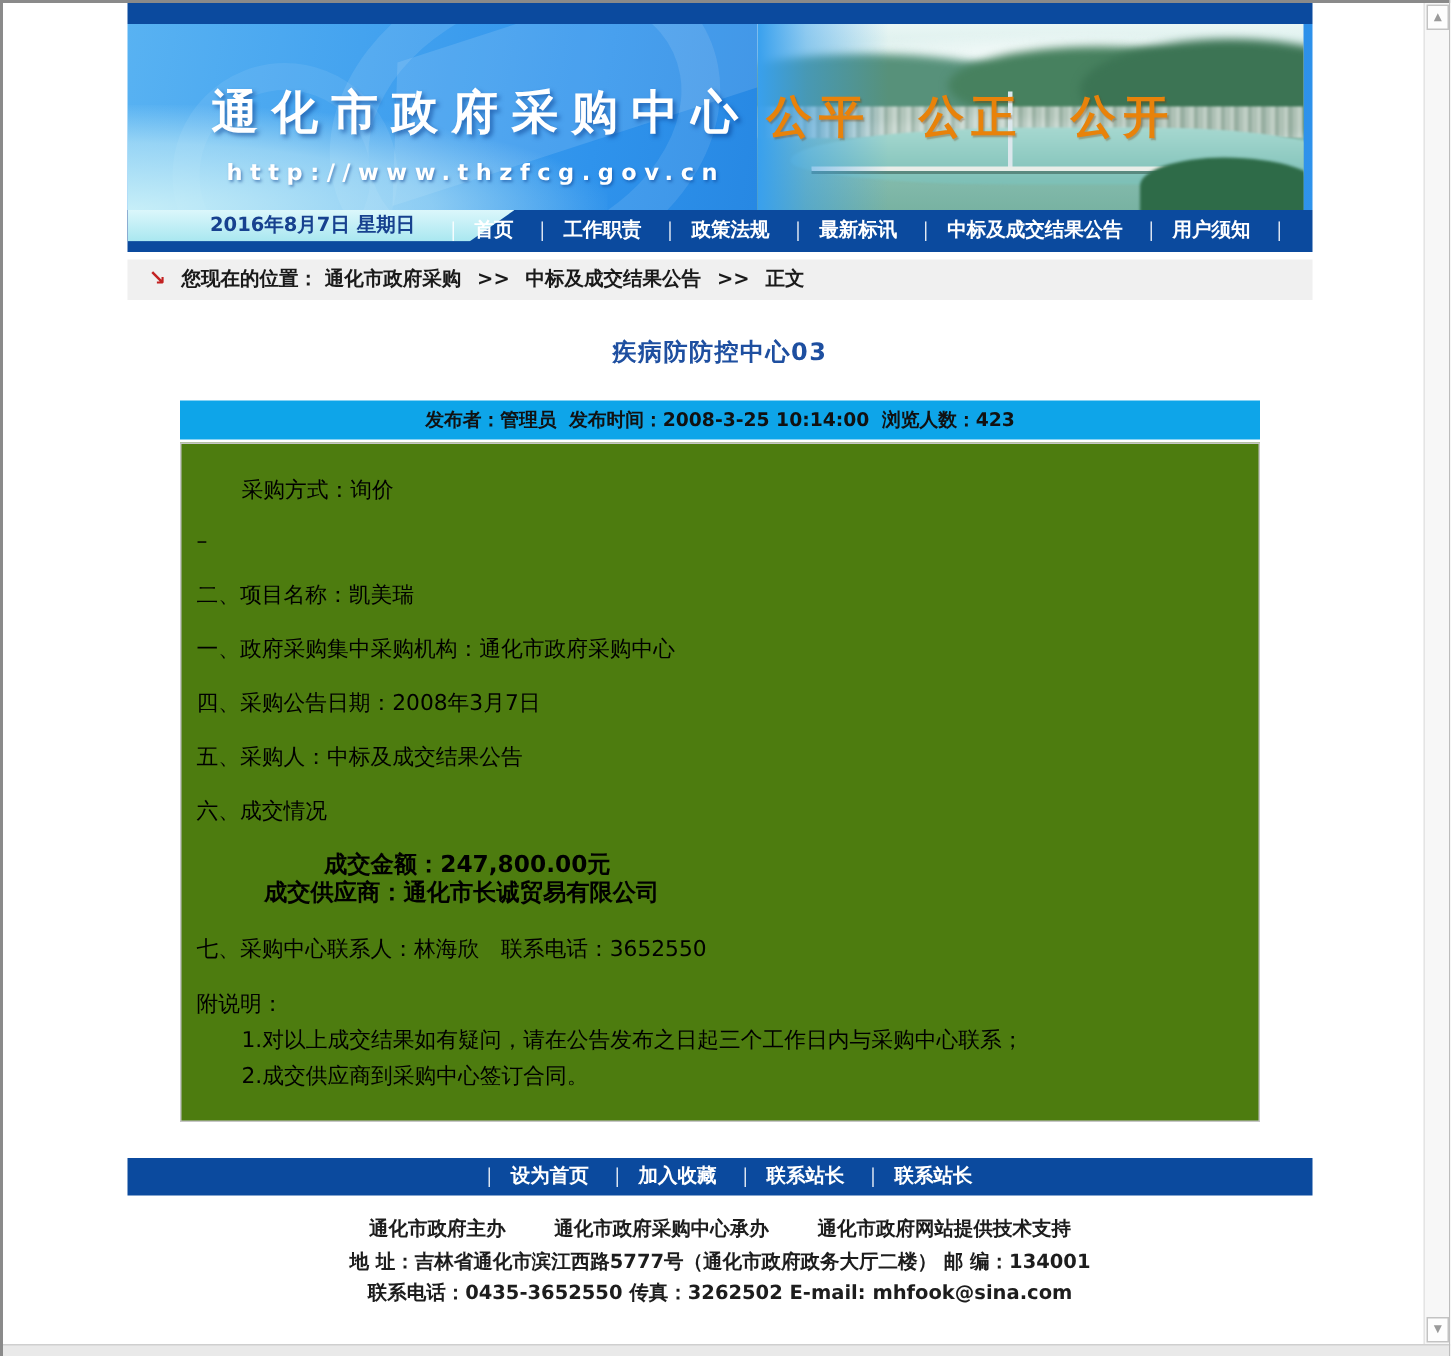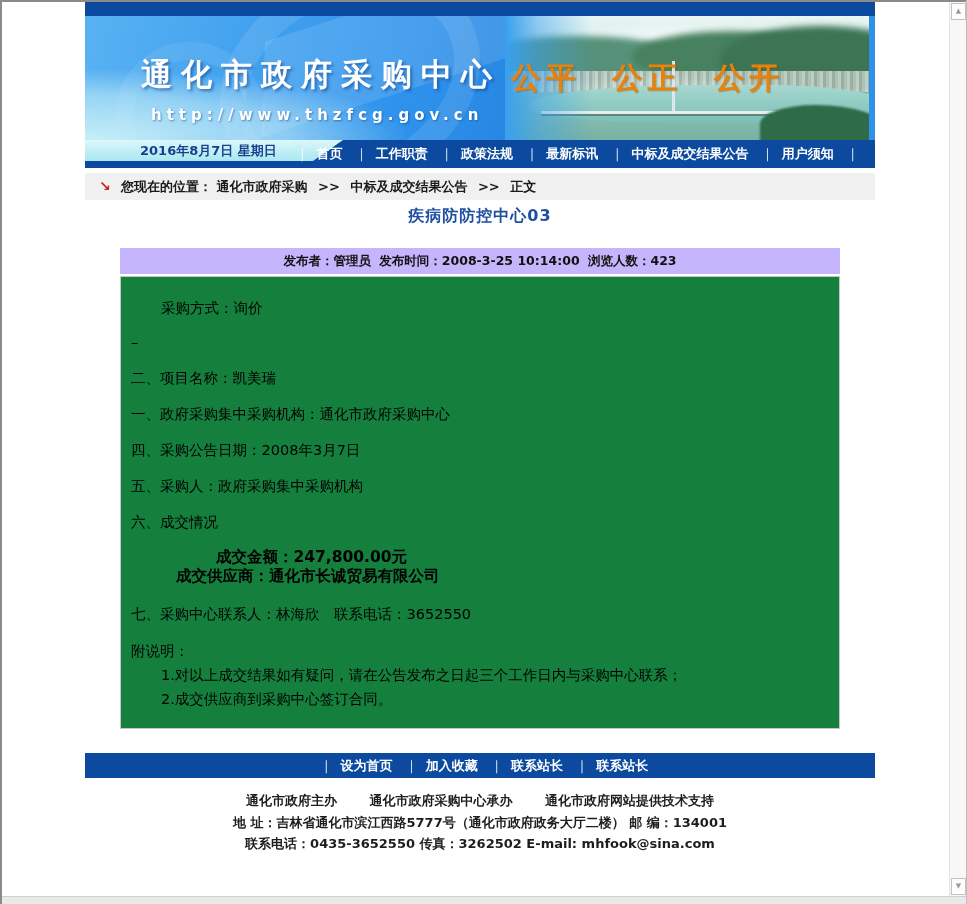--- a/index.html
+++ b/index.html
@@ -64,24 +64,24 @@
   
   .crumb-gap { height:5px; background:#ffffff; }
   .breadcrumb { position:relative; height:27px; background:#f0f0f0; line-height:27px; font-size:13px; font-weight:bold; color:#1a1a1a; }
   .crumb-arrow { position:absolute; left:14px; top:0; color:#c32222; font-size:14px; font-weight:bold; }
   .crumb-body { position:absolute; left:36px; top:0; white-space:nowrap; }
   .crumb-body a { color:#1a1a1a; text-decoration:none; cursor:pointer; }
   .crumb-sep { margin:0 6px; }
 
   
   .content { background:#ffffff; }
-  .article-title { padding-top:6px; text-align:center; color:#1e4fa0; font-size:16px; font-weight:bold; letter-spacing:1px; }
-  .meta-bar { margin:21px auto 0; width:720px; height:26px; line-height:26px; background:#c4b5fd; text-align:center; font-size:12.5px; font-weight:bold; color:#111111; }
+  .article-title { padding-top:25px; text-align:center; color:#1e4fa0; font-size:16px; font-weight:bold; letter-spacing:1px; }
+  .meta-bar { margin:21px auto 0; width:720px; height:26px; line-height:26px; background:#0ea5e9; text-align:center; font-size:12.5px; font-weight:bold; color:#111111; }
   .meta-bar span { margin:0 2px; }
-  .article-box { margin:2px auto 0; width:720px; min-height:447px; border:1px solid #c6c6c6; background:#15803d; padding:10px 12px 18px 10px; font-size:14.5px; color:#000000; }
+  .article-box { margin:2px auto 0; width:720px; min-height:447px; border:1px solid #c6c6c6; background:#4d7c0f; padding:10px 12px 18px 10px; font-size:14.5px; color:#000000; }
   .article-box p { margin-top:14px; line-height:22px; }
   .p-first { margin-top:10px !important; padding-left:30px; }
   .p-dash { margin-top:12px !important; }
   .deal { margin-top:15px; font-weight:bold; font-size:15.5px; }
   .deal div { line-height:19px; }
   .deal .amount { padding-left:85px; }
   .deal .supplier { padding-left:45px; }
   .p-contact { margin-top:17px !important; }
   .note-item { margin-top:2px !important; padding-left:30px; line-height:17px; }
   .p-notes-head { margin-top:15px !important; }
@@ -160,21 +160,21 @@
         <span>发布时间：2008-3-25 10:14:00</span>
         <span>浏览人数：423</span>
       </div>
 
       <div class="article-box">
         <p class="p-first">采购方式：询价</p>
         <p class="p-dash">–</p>
         <p>二、项目名称：凯美瑞</p>
         <p>一、政府采购集中采购机构：通化市政府采购中心</p>
         <p>四、采购公告日期：2008年3月7日</p>
-        <p>五、采购人：政府采购集中采购机构</p>
+        <p>五、采购人：中标及成交结果公告</p>
         <p>六、成交情况</p>
         <div class="deal">
           <div class="amount">成交金额：247,800.00元</div>
           <div class="supplier">成交供应商：通化市长诚贸易有限公司</div>
         </div>
         <p class="p-contact">七、采购中心联系人：林海欣　联系电话：3652550</p>
         <p class="p-notes-head">附说明：</p>
         <p class="note-item">1.对以上成交结果如有疑问，请在公告发布之日起三个工作日内与采购中心联系；</p>
         <p class="note-item">2.成交供应商到采购中心签订合同。</p>
       </div>

